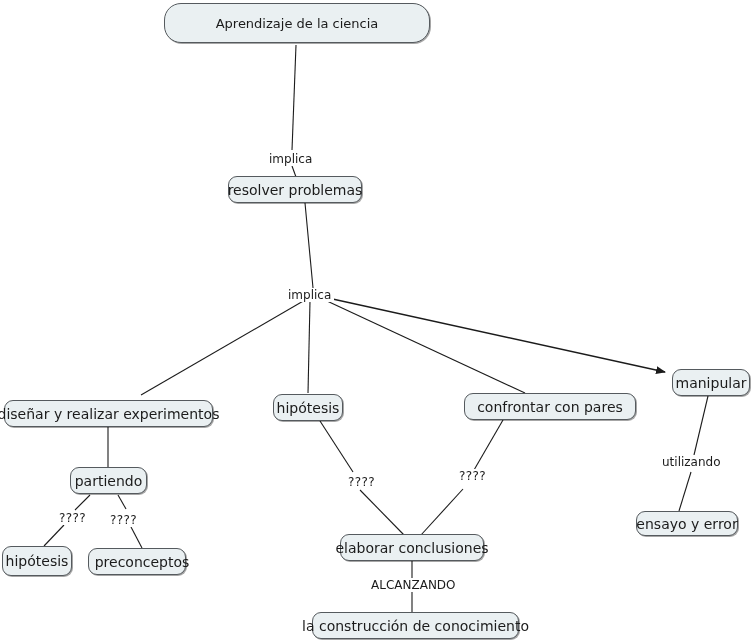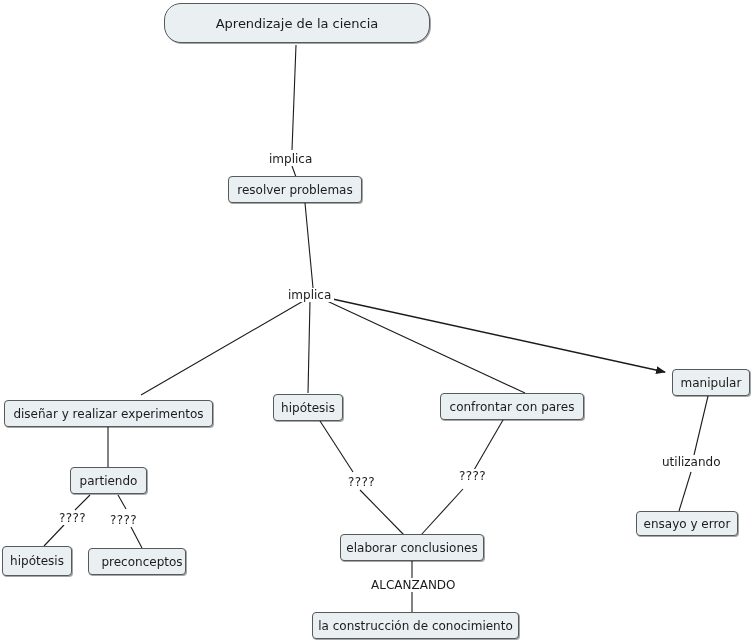--- a/index.html
+++ b/index.html
@@ -22,26 +22,26 @@
     left: 0;
     top: 0;
     width: 752px;
     height: 641px;
   }
   .node {
     position: absolute;
     box-sizing: border-box;
     background: #eaf0f2;
     border: 1px solid #555a5e;
-    border-radius: 4px;
+    border-radius: 9px;
     display: flex;
     align-items: center;
     justify-content: center;
     color: #1b1b1b;
-    font-size: 12px;
+    font-size: 14px;
     line-height: 1;
     white-space: nowrap;
     box-shadow: 1px 1px 0 rgba(0,0,0,0.35);
     z-index: 3;
   }
   .node.root {
     border-radius: 17px;
     font-size: 13px;
   }
   .linklabel {
@@ -120,21 +120,21 @@
   </div>
 
   <div class="node" style="left:4px; top:400px; width:209px; height:27px;">
     <span>diseñar y realizar experimentos</span>
   </div>
 
   <div class="node" style="left:273px; top:394px; width:70px; height:27px;">
     <span>hipótesis</span>
   </div>
 
-  <div class="node" style="left:440px; top:393px; width:144px; height:27px;">
+  <div class="node" style="left:464px; top:393px; width:172px; height:27px;">
     <span>confrontar con pares</span>
   </div>
 
   <div class="node" style="left:672px; top:369px; width:78px; height:27px;">
     <span>manipular</span>
   </div>
 
   <div class="node" style="left:70px; top:467px; width:77px; height:27px;">
     <span>partiendo</span>
   </div>

